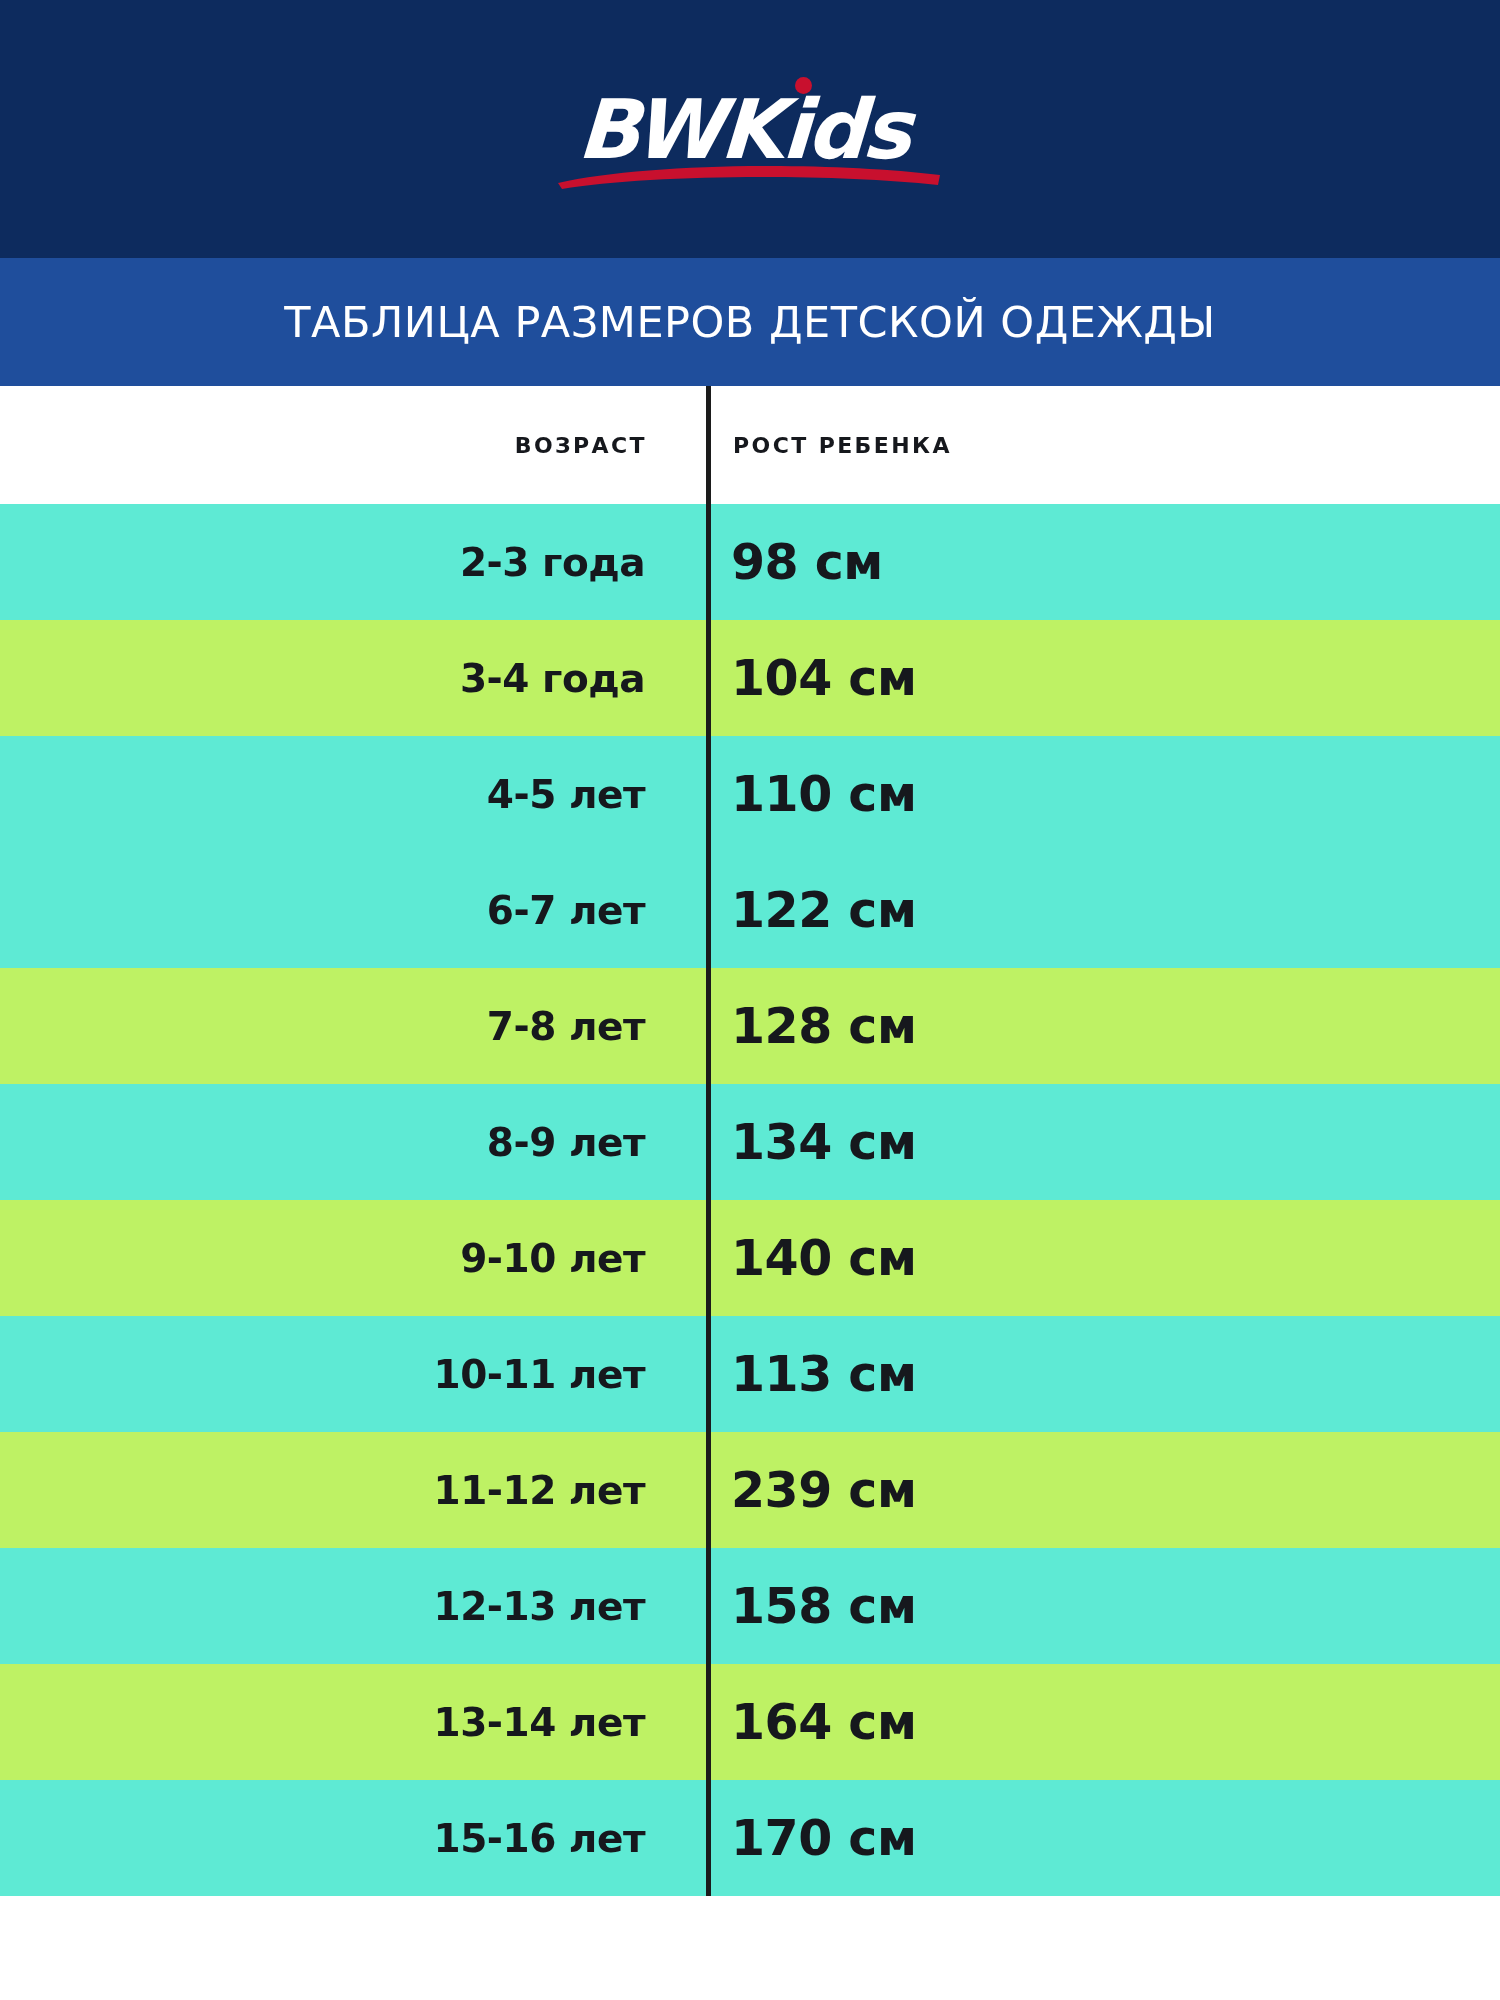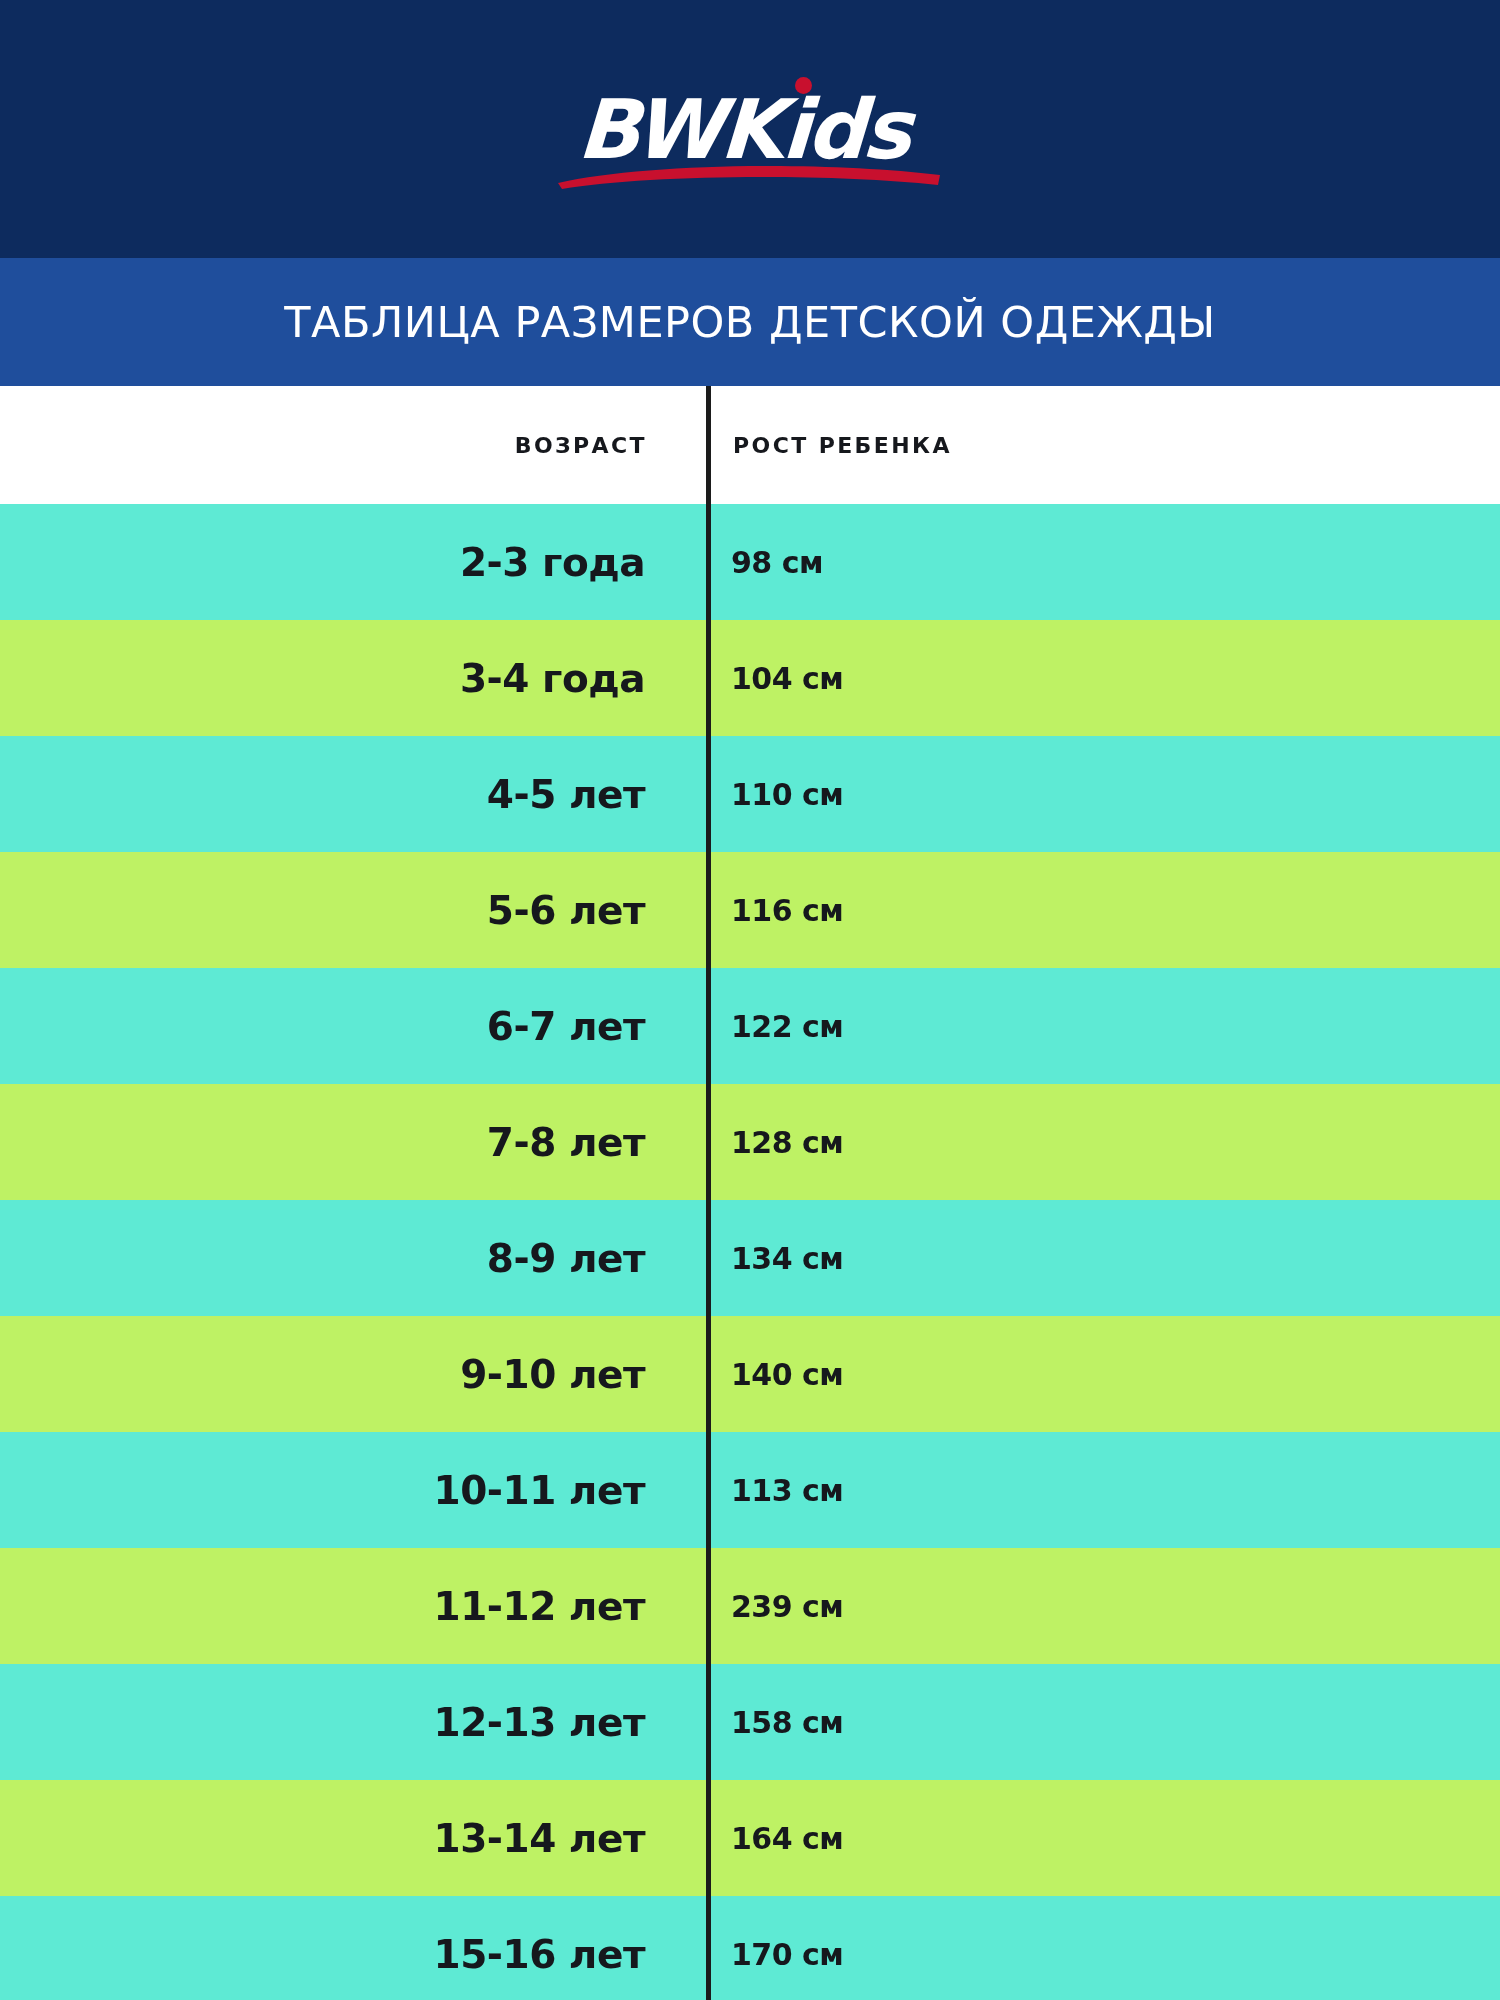--- a/index.html
+++ b/index.html
@@ -124,21 +124,21 @@
     color: #16181d;
     letter-spacing: -0.5px;
   }
   .cell-height {
     width: 794px;
     box-sizing: border-box;
     padding-left: 32px;
     text-align: left;
     font-family: "DejaVu Sans", sans-serif;
     font-weight: bold;
-    font-size: 30px;
+    font-size: 49px;
     color: #16181d;
     letter-spacing: -0.5px;
   }
   .row.head .cell-age,
   .row.head .cell-height {
     font-size: 22px;
     letter-spacing: 2.4px;
     color: #16181d;
   }
   .row.head .cell-age { padding-right: 52px; }
@@ -176,24 +176,20 @@
       <div class="cell-height">98 см</div>
     </div>
     <div class="row">
       <div class="cell-age">3-4 года</div>
       <div class="cell-height">104 см</div>
     </div>
     <div class="row alt">
       <div class="cell-age">4-5 лет</div>
       <div class="cell-height">110 см</div>
     </div>
-    <div class="row">
-      <div class="cell-age">5-6 лет</div>
-      <div class="cell-height">116 см</div>
-    </div>
     <div class="row alt">
       <div class="cell-age">6-7 лет</div>
       <div class="cell-height">122 см</div>
     </div>
     <div class="row">
       <div class="cell-age">7-8 лет</div>
       <div class="cell-height">128 см</div>
     </div>
     <div class="row alt">
       <div class="cell-age">8-9 лет</div>

